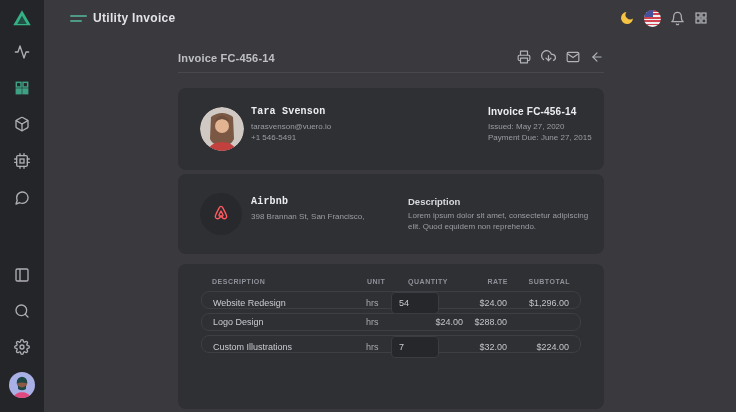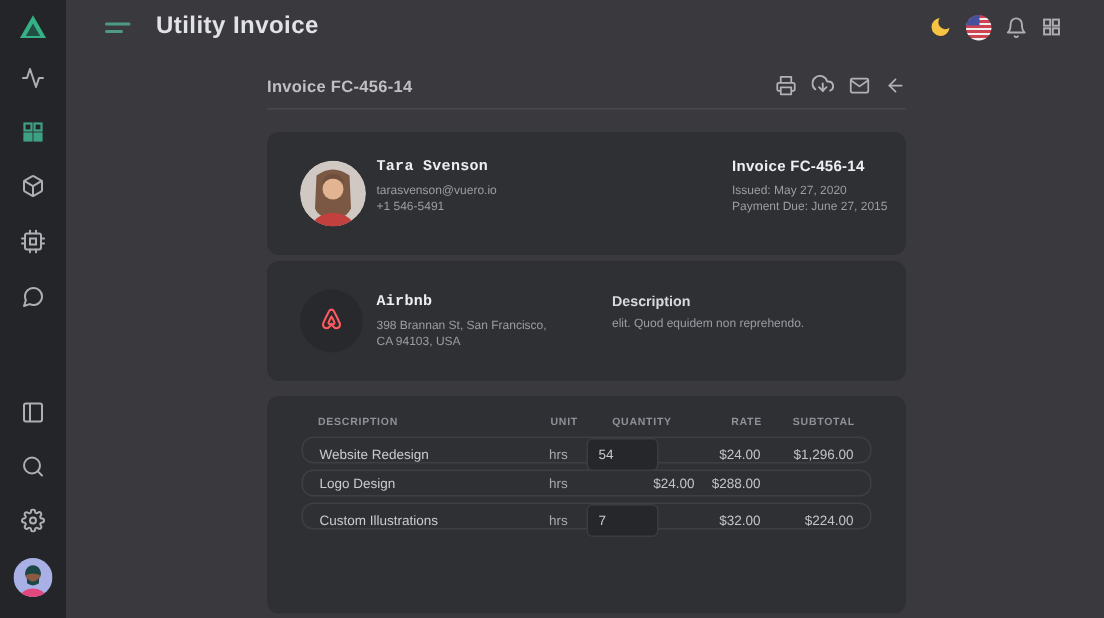--- a/index.html
+++ b/index.html
@@ -21,21 +21,21 @@
   .icon-green { color:#3fa183; }
   
   .topbar {
     position:absolute; left:44px; top:0; right:0; height:36px;
     display:flex; align-items:center; padding:0 28px 0 26px;
   }
   .hamburger { display:flex; flex-direction:column; gap:3px; cursor:pointer; }
   .hamburger span { display:block; height:2px; border-radius:2px; background:#4f9a87; }
   .hamburger .l1 { width:17px; }
   .hamburger .l2 { width:12px; }
-  .topbar-title { margin-left:17px; font-size:16px; font-weight:bold; letter-spacing:.3px; color:#e2e3e6; }
+  .topbar-title { margin-left:6px; font-size:12px; font-weight:bold; letter-spacing:.3px; color:#e2e3e6; }
   .topbar-right { margin-left:auto; display:flex; align-items:center; gap:9px; }
   .tb-ic { display:flex; align-items:center; justify-content:center; cursor:pointer; }
   .flag { width:17px; height:17px; border-radius:50%; overflow:hidden; position:relative;
           background:repeating-linear-gradient(180deg,#cf4350 0 1.7px,#efefef 1.7px 3.4px); }
   .flag::after { content:""; position:absolute; left:0; top:0; width:8.5px; height:7px; background:#46519e; }
   
   .toolbar {
     position:absolute; left:178px; top:44px; width:426px; height:29px;
     display:flex; align-items:center; border-bottom:1px solid #48494e;
   }
@@ -265,24 +265,24 @@
   <section class="card card-client">
     <span class="logo-circle">
       <svg width="24" height="24" viewBox="0 0 24 24" fill="none" stroke="#ff5a5f" stroke-width="1.4" stroke-linecap="round" stroke-linejoin="round">
         <path d="M12 4.4c.8 0 1.3.4 1.7 1.2 1.2 2.2 2.9 5.6 3.8 7.9.6 1.6-.4 3.3-2.1 3.3-1 0-1.8-.5-2.6-1.6l-.8-1.1-.8 1.1c-.8 1.1-1.6 1.6-2.6 1.6-1.7 0-2.7-1.7-2.1-3.3.9-2.3 2.6-5.7 3.8-7.9.4-.8.9-1.2 1.7-1.2z"></path>
         <path d="M12 9c.8 1.4 1.5 2.8 1.9 3.8.3.8-.2 1.5-.9 1.5-.4 0-.7-.2-1-.6-.3.4-.6.6-1 .6-.7 0-1.2-.7-.9-1.5.4-1 1.1-2.4 1.9-3.8z"></path>
       </svg>
     </span>
     <div class="who" style="top:22px;">
       <div class="nm">Airbnb</div>
       <div class="sm">398 Brannan St, San Francisco,</div>
-      <div class="sm">CA 94103, USA</div>
     </div>
     <div class="desc-block">
       <div class="nm">Description</div>
+      <div class="sm">Lorem ipsum dolor sit amet, consectetur adipiscing</div>
       <div class="sm">elit. Quod equidem non reprehendo.</div>
     </div>
   </section>
 
   <section class="card card-table">
     <div class="t-head">
       <span class="th-desc">Description</span>
       <span class="th-unit">Unit</span>
       <span class="th-qty">Quantity</span>
       <span class="th-rate">Rate</span>

